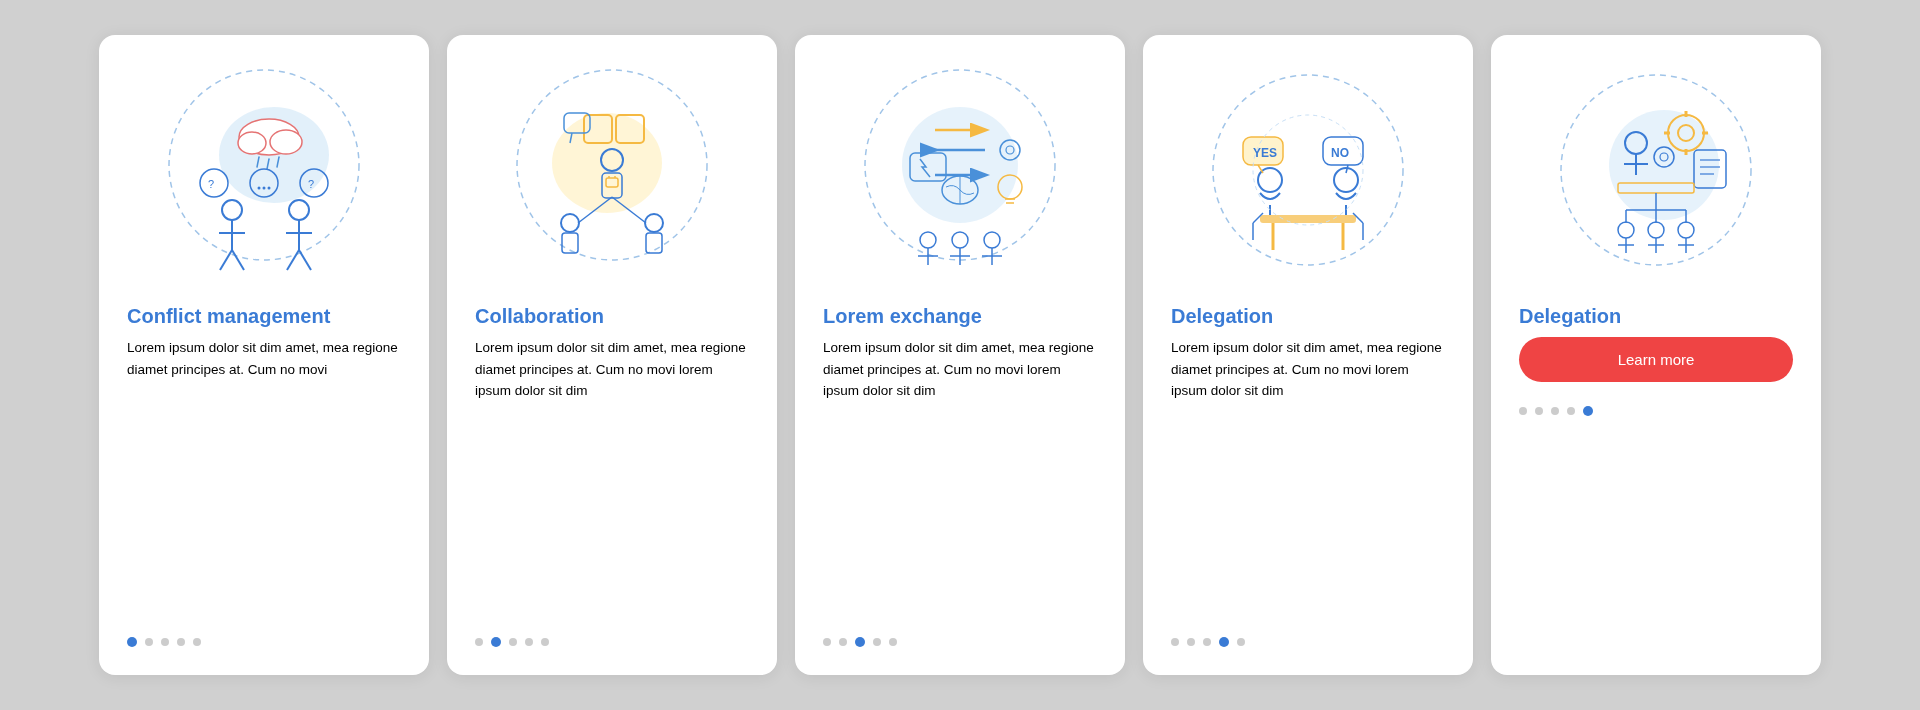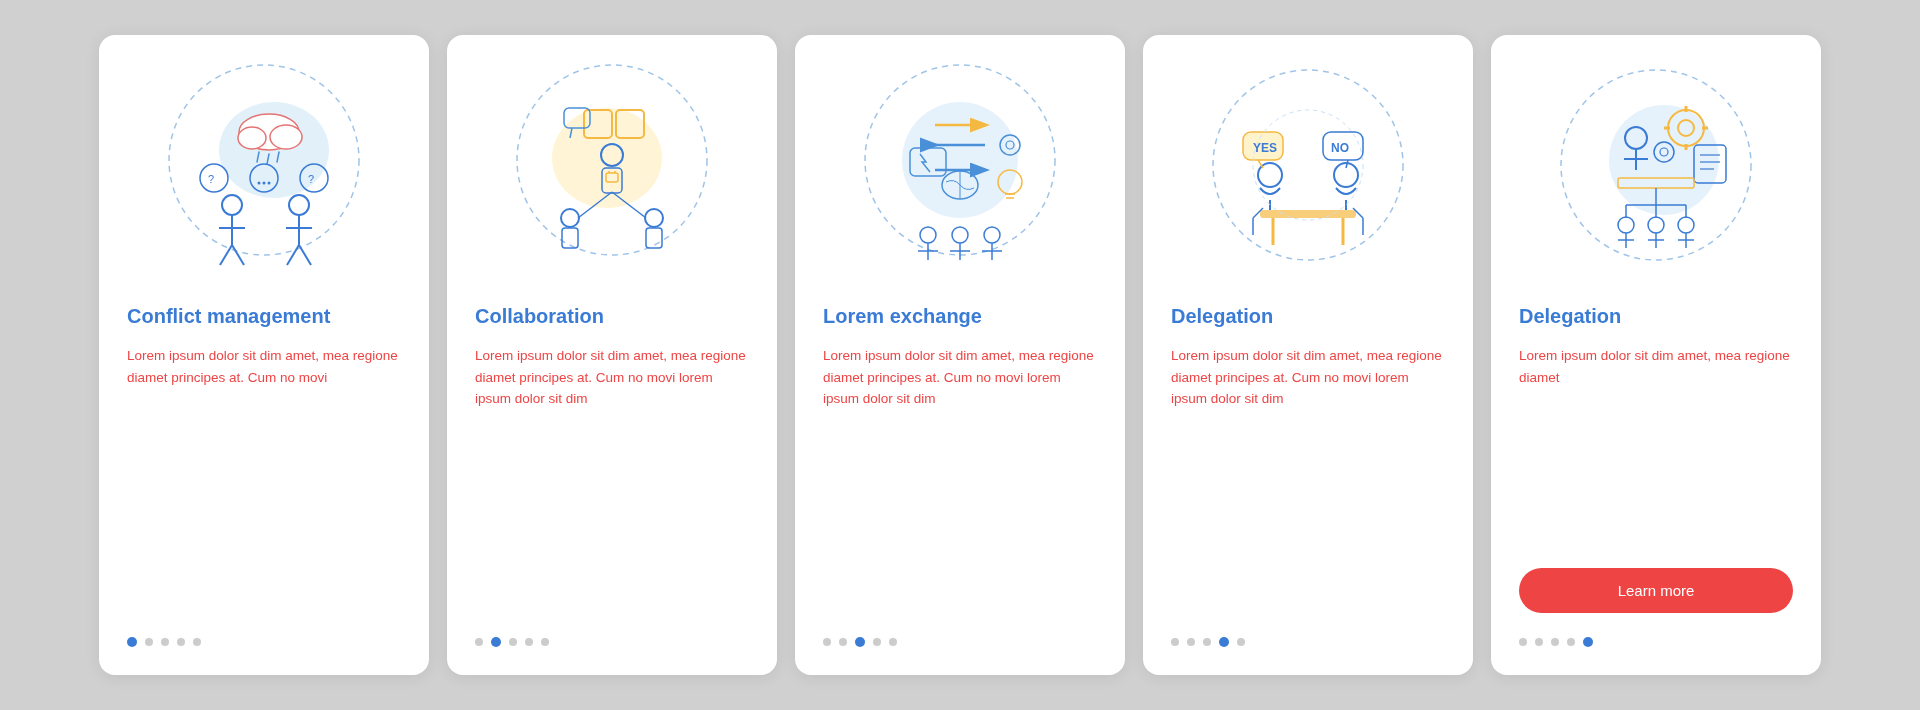--- a/index.html
+++ b/index.html
@@ -31,36 +31,36 @@
       align-items: flex-start;
       padding: 30px 28px 28px 28px;
       box-shadow: 0 2px 16px rgba(0,0,0,0.08);
       position: relative;
     }
 
     .card-illustration {
       width: 100%;
       display: flex;
       justify-content: center;
-      align-items: center;
+      align-items: flex-end;
       height: 220px;
       margin-bottom: 18px;
     }
 
     .card-title {
       font-size: 20px;
       font-weight: 600;
       color: #3a7bd5;
-      margin-bottom: 16px;
+      margin-bottom: 8px;
       line-height: 1.3;
     }
 
     .card-body {
       font-size: 13.5px;
-      color: #ef4444;
+      color: #000000;
       line-height: 1.6;
       flex: 1;
     }
 
     .card-dots {
       display: flex;
       gap: 8px;
       margin-top: 24px;
       align-items: center;
     }
@@ -332,21 +332,20 @@
         <line x1="72" y1="170" x2="88" y2="170" stroke="#3a7bd5" stroke-width="1.5"></line>
         <circle cx="110" cy="155" r="8" fill="none" stroke="#3a7bd5" stroke-width="1.5"></circle>
         <line x1="110" y1="163" x2="110" y2="178" stroke="#3a7bd5" stroke-width="1.5"></line>
         <line x1="102" y1="170" x2="118" y2="170" stroke="#3a7bd5" stroke-width="1.5"></line>
         <circle cx="140" cy="155" r="8" fill="none" stroke="#3a7bd5" stroke-width="1.5"></circle>
         <line x1="140" y1="163" x2="140" y2="178" stroke="#3a7bd5" stroke-width="1.5"></line>
         <line x1="132" y1="170" x2="148" y2="170" stroke="#3a7bd5" stroke-width="1.5"></line>
       </svg>
     </div>
     <div class="card-title">Delegation</div>
-    <div class="card-body">Lorem ipsum dolor sit dim amet, mea regione diamet</div>
     <button class="learn-more-btn">Learn more</button>
     <div class="card-dots">
       <div class="dot"></div>
       <div class="dot"></div>
       <div class="dot"></div>
       <div class="dot"></div>
       <div class="dot active"></div>
     </div>
   </div>
 

